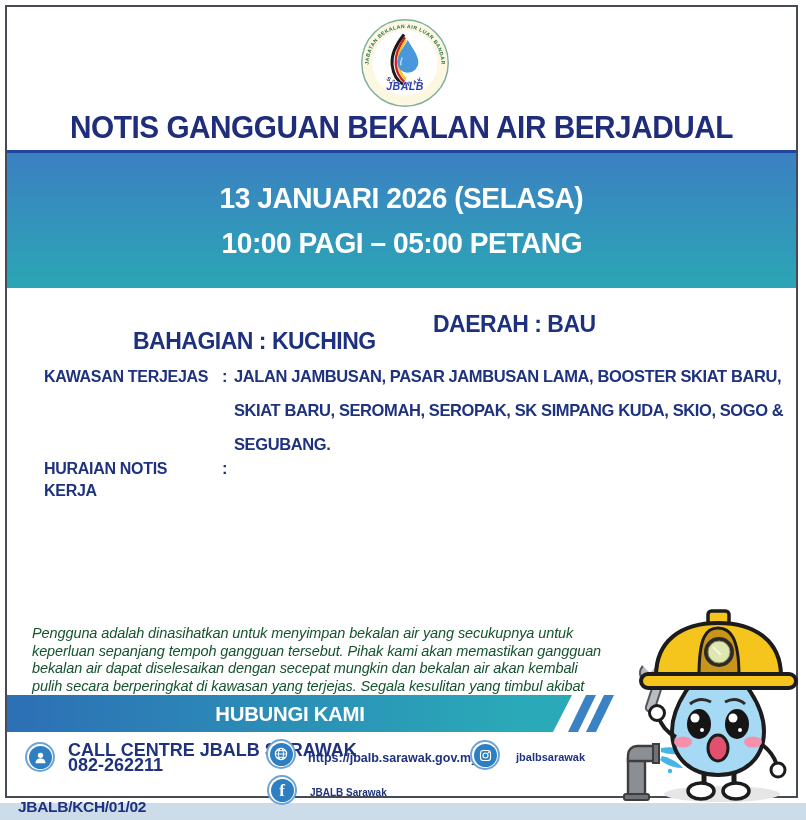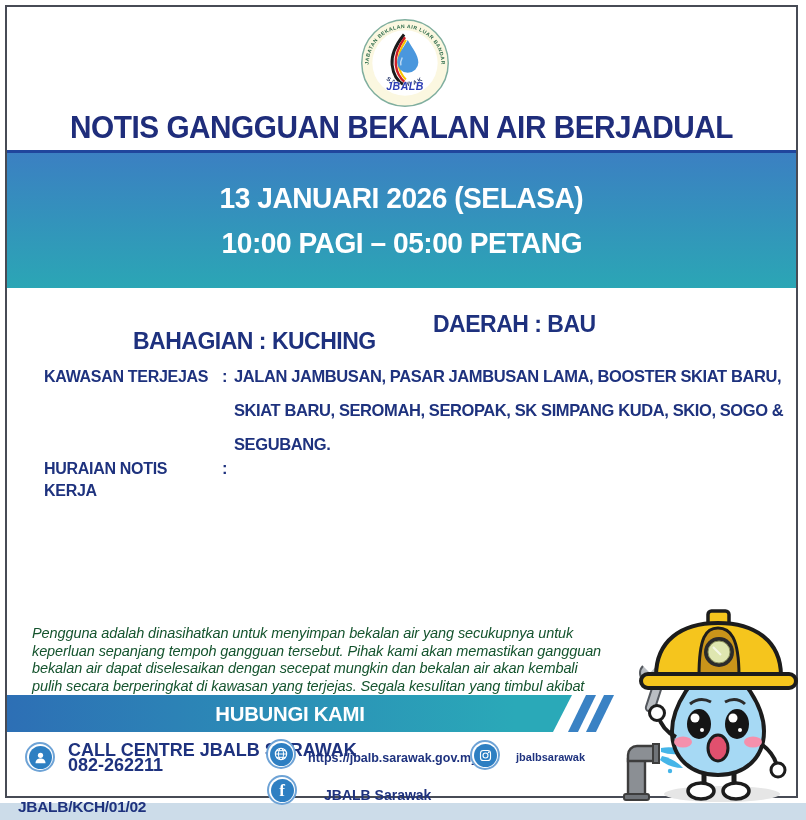--- a/index.html
+++ b/index.html
@@ -71,21 +71,21 @@
     display:flex;align-items:center;justify-content:center;color:#fff;
   }
   .ic-person{left:18px;top:735px;}
   .ic-globe{left:259px;top:732px;}
   .ic-insta{left:463px;top:733px;}
   .ic-fb{left:260px;top:768px;}
   .ct{position:absolute;color:#1e327e;font-weight:bold;white-space:nowrap;}
   .ct-call{left:53px;top:736px;font-size:18px;line-height:15px;margin-left:8px;}
   .ct-web{left:301px;top:744px;font-size:12.5px;}
   .ct-insta{left:509px;top:744px;font-size:11px;}
-  .ct-fb{left:317px;top:780px;font-size:14px;text-align:right;}
+  .ct-fb{left:303px;top:780px;font-size:10px;text-align:right;}
   .reference{left:11px;top:777px;font-size:15.5px;letter-spacing:-0.3px;margin-top:14px;}
   .fb-glyph{font-family:"Liberation Serif",serif;font-weight:bold;font-size:17px;line-height:1;margin-top:1px;}
   .mascot{position:absolute;left:601px;top:596px;width:194px;height:202px;}
 </style>
 </head>
 <body>
 
 <div class="bottom-strip"></div>
 
 <div class="card">

